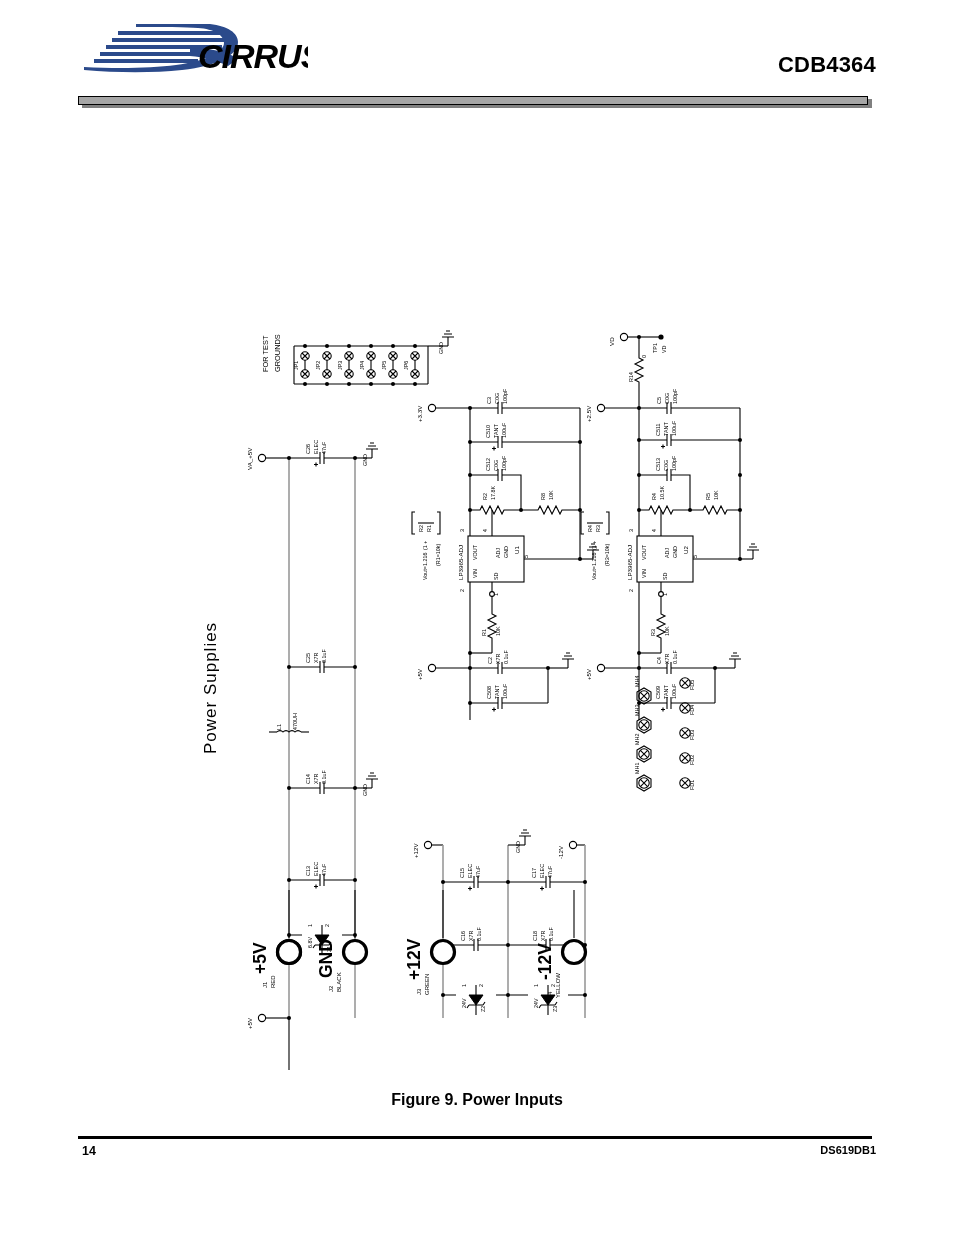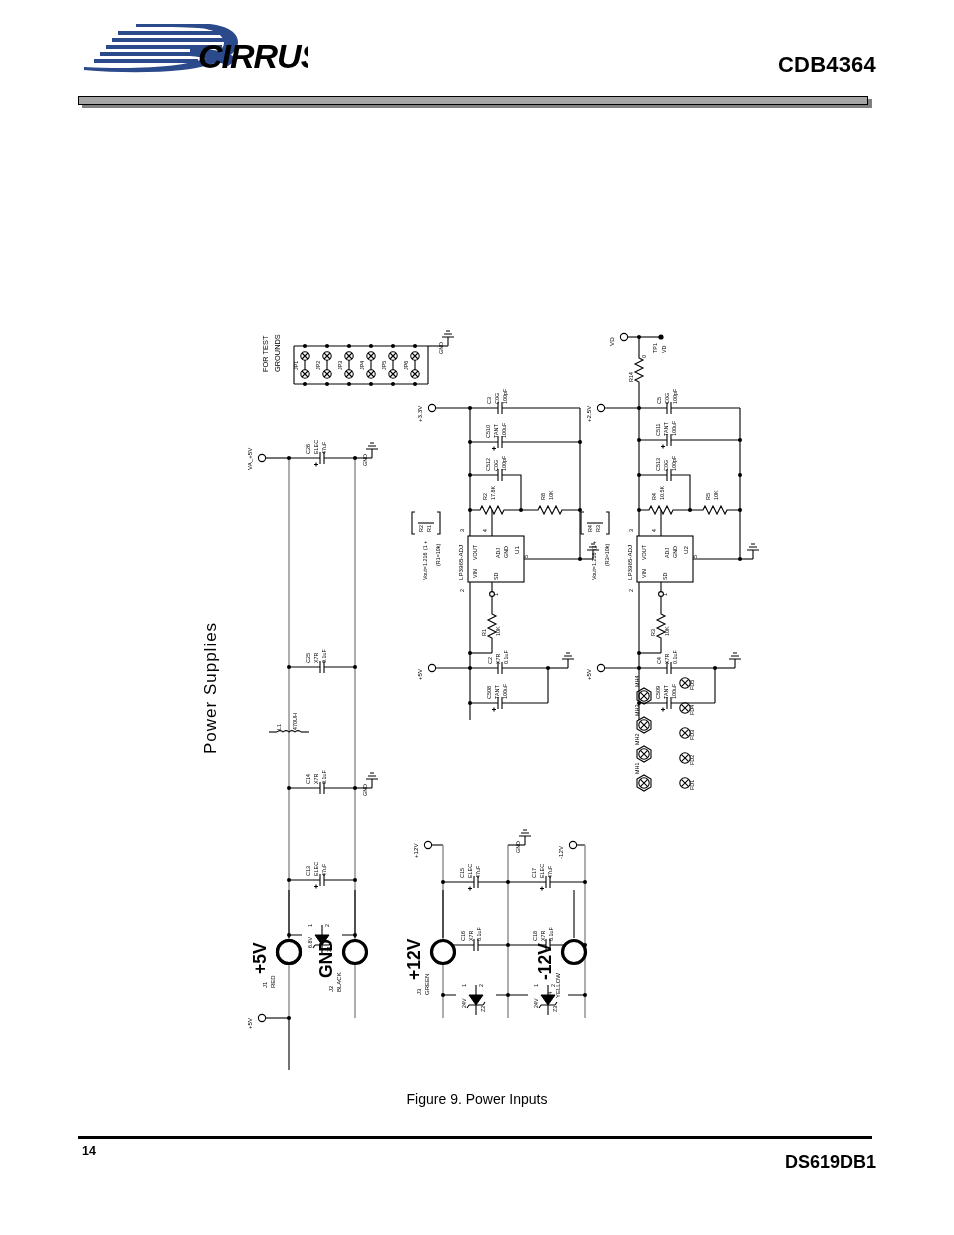--- a/index.html
+++ b/index.html
@@ -11,24 +11,24 @@
   #logo-wrap{position:absolute;left:78px;top:22px;width:230px;height:62px;}
   #logo-wrap svg{display:block;}
   #doc-title{position:absolute;right:78px;top:52px;font-size:22px;font-weight:bold;
              letter-spacing:.2px;}
   #header-rule-shadow{position:absolute;left:82px;top:99px;width:790px;height:9px;background:#808080;}
   #header-rule{position:absolute;left:78px;top:96px;width:790px;height:9px;background:#a6a6a6;
                border:1px solid #000;box-sizing:border-box;}
 
   
   #fig-caption{position:absolute;left:0;top:1091px;width:954px;text-align:center;
-               font-size:14px;font-weight:normal;}
+               font-size:16px;font-weight:bold;}
   #footer-rule{position:absolute;left:78px;top:1136px;width:794px;height:3px;background:#000;}
   #page-num{position:absolute;left:82px;top:1144px;font-size:12.5px;font-weight:bold;}
-  #doc-num{position:absolute;right:78px;top:1144px;font-size:18px;font-weight:bold;margin-top:8px;}
+  #doc-num{position:absolute;right:78px;top:1144px;font-size:11px;font-weight:bold;}
 
   
   #schematic{position:absolute;left:0;top:140px;width:954px;height:940px;}
   #schematic svg{display:block;}
   .lbl{font-family:"Liberation Sans", sans-serif;fill:#000;}
 </style>
 </head>
 <body>
 
 <div id="header">

